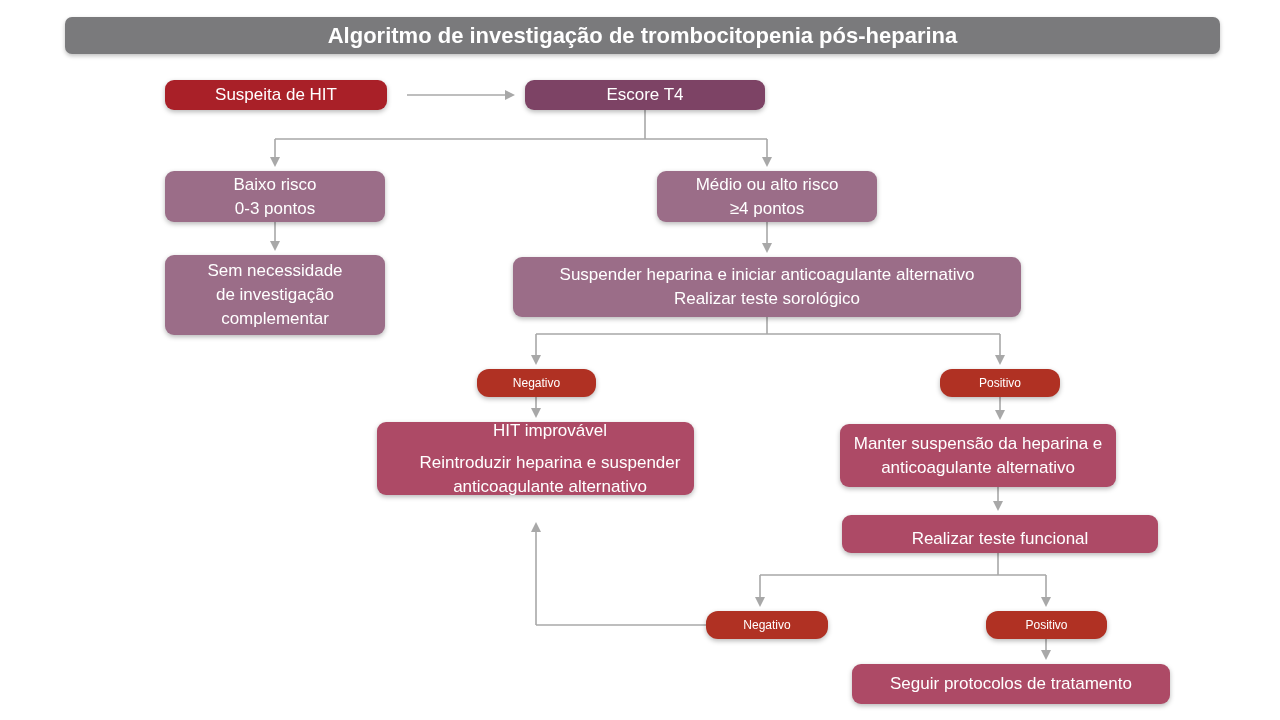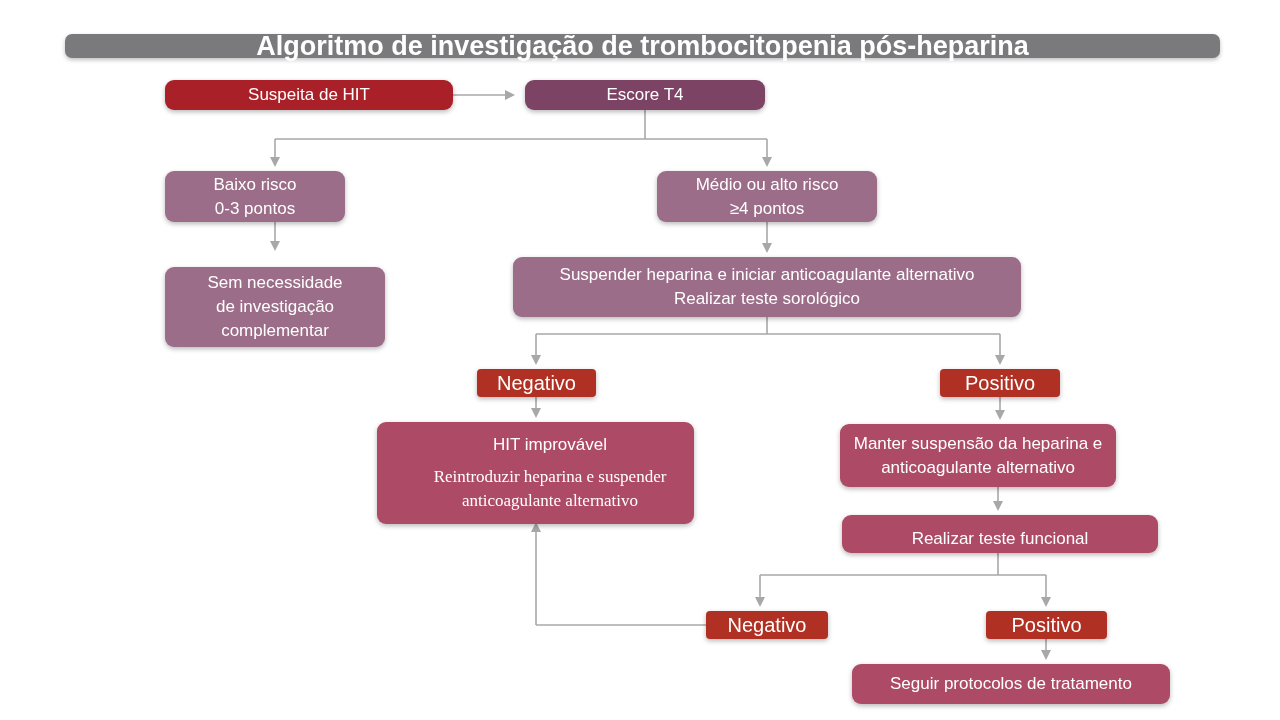--- a/index.html
+++ b/index.html
@@ -24,29 +24,29 @@
     color:var(--text);text-align:center;
     border-radius:9px;
     font-size:17px;line-height:24px;
     box-shadow:0 2px 5px rgba(0,0,0,.28);
     padding:2px 12px;
   }
   .n-red{background:var(--red);}
   .n-plum{background:var(--plum);}
   .n-mauve{background:var(--mauve);}
   .n-rose{background:var(--rose);}
-  .n-brick{background:var(--brick);font-size:20px;border-radius:4px;}
+  .n-brick{background:var(--brick);font-size:12px;border-radius:12px;}
   .title-bar{
-    position:absolute;left:65px;top:34px;width:1155px;height:24px;z-index:2;
+    position:absolute;left:65px;top:17px;width:1155px;height:37px;z-index:2;
     background:var(--title-bar);border-radius:7px;
     display:flex;align-items:center;justify-content:center;
-    color:var(--text);font-size:27px;font-weight:bold;
+    color:var(--text);font-size:22px;font-weight:bold;
     box-shadow:0 2px 4px rgba(0,0,0,.25);
   }
-  .gap-top{margin-top:8px;font-family:Liberation Serif, serif;}
+  .gap-top{margin-top:8px;}
 </style>
 </head>
 <body>
 
 <div class="stage">
 
   <svg class="connector-layer" width="1280" height="720" viewBox="0 0 1280 720">
     <defs>
       <marker id="arrow" markerWidth="12" markerHeight="12" refX="8" refY="5" orient="auto" markerUnits="userSpaceOnUse">
         <path d="M0,0 L10,5 L0,10 z" fill="#a8a8a8"></path>
@@ -73,58 +73,58 @@
       <line x1="1046" y1="575" x2="1046" y2="605" marker-end="url(#arrow)"></line>
       <line x1="536" y1="625" x2="536" y2="524" marker-end="url(#arrow)"></line>
       <line x1="1046" y1="639" x2="1046" y2="658" marker-end="url(#arrow)"></line>
     </g>
   </svg>
 
   <div class="title-bar">
     <span>Algoritmo de investigação de trombocitopenia pós-heparina</span>
   </div>
 
-  <div class="node n-red" style="left:165px;top:80px;width:288px;height:30px;">
+  <div class="node n-red" style="left:165px;top:80px;width:222px;height:30px;">
     <span>Suspeita de HIT</span>
   </div>
 
   <div class="node n-plum" style="left:525px;top:80px;width:240px;height:30px;">
     <span>Escore T4</span>
   </div>
 
-  <div class="node n-mauve" style="left:165px;top:171px;width:180px;height:51px;">
+  <div class="node n-mauve" style="left:165px;top:171px;width:220px;height:51px;">
     <div>Baixo risco</div>
     <div>0-3 pontos</div>
   </div>
 
   <div class="node n-mauve" style="left:657px;top:171px;width:220px;height:51px;">
     <div>Médio ou alto risco</div>
     <div>≥4 pontos</div>
   </div>
 
-  <div class="node n-mauve" style="left:165px;top:255px;width:220px;height:80px;margin-top:12px;">
+  <div class="node n-mauve" style="left:165px;top:255px;width:220px;height:80px;">
     <div>Sem necessidade</div>
     <div>de investigação</div>
     <div>complementar</div>
   </div>
 
   <div class="node n-mauve" style="left:513px;top:257px;width:508px;height:60px;">
     <div>Suspender heparina e iniciar anticoagulante alternativo</div>
     <div>Realizar teste sorológico</div>
   </div>
 
   <div class="node n-brick" style="left:477px;top:369px;width:119px;height:28px;">
     <span>Negativo</span>
   </div>
 
   <div class="node n-brick" style="left:940px;top:369px;width:120px;height:28px;">
     <span>Positivo</span>
   </div>
 
-  <div class="node n-rose" style="left:377px;top:422px;width:317px;height:102px;padding-left:41px;">
+  <div class="node n-rose" style="left:377px;top:422px;width:317px;height:73px;padding-left:41px;">
     <div>HIT improvável</div>
     <div class="gap-top">Reintroduzir heparina e suspender anticoagulante alternativo</div>
   </div>
 
   <div class="node n-rose" style="left:840px;top:424px;width:276px;height:63px;">
     <span>Manter suspensão da heparina e anticoagulante alternativo</span>
   </div>
 
   <div class="node n-rose" style="left:842px;top:515px;width:316px;height:38px;justify-content:flex-end;">
     <span>Realizar teste funcional</span>

